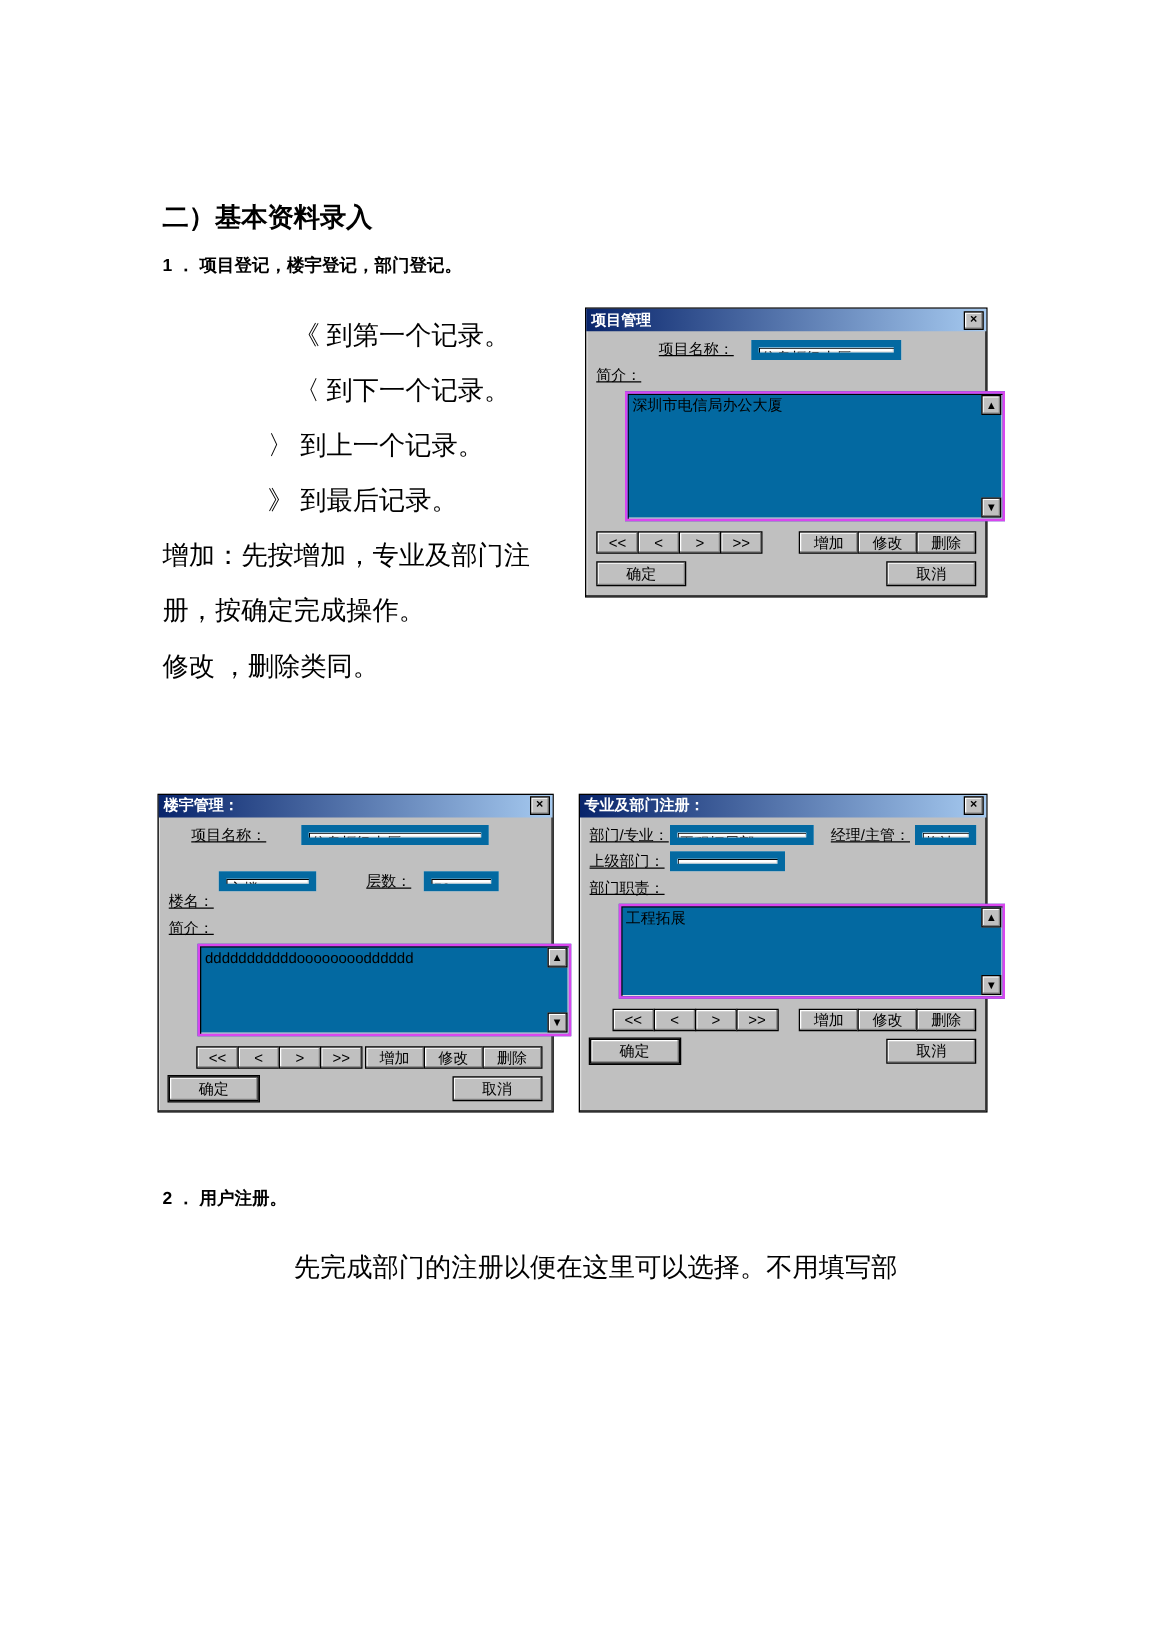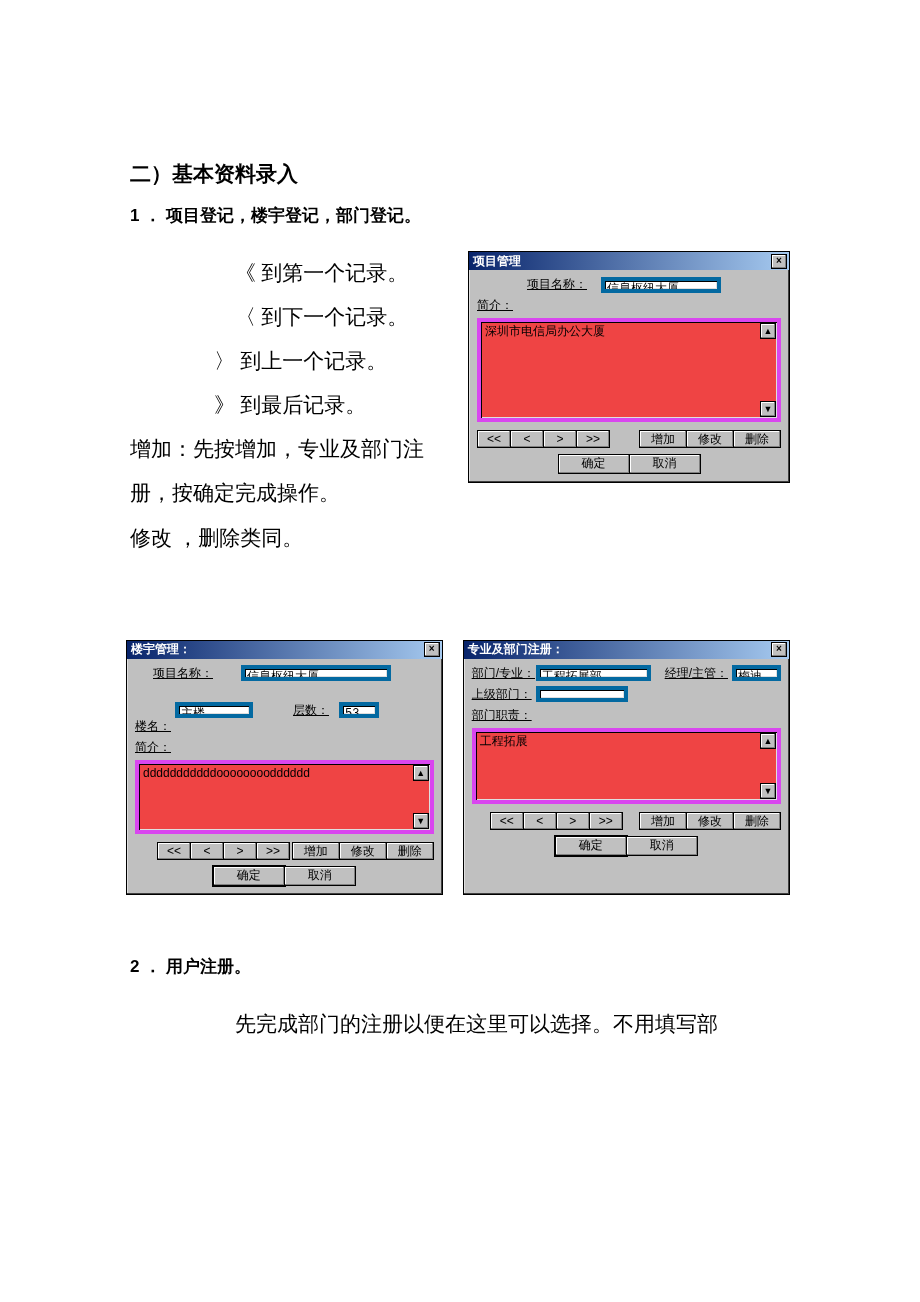--- a/index.html
+++ b/index.html
@@ -14,21 +14,21 @@
     box-sizing: border-box;
   }
   .h-section {
     font-family: "SimHei", "黑体", sans-serif;
     font-size: 21px;
     font-weight: bold;
     margin: 0 0 16px 0;
   }
   .h-sub {
     font-family: "SimHei", "黑体", sans-serif;
-    font-size: 17px;
+    font-size: 14px;
     font-weight: bold;
     margin: 0 0 24px 0;
   }
   .body-text {
     font-size: 21px;
     line-height: 2.1;
   }
   .indent {
     text-indent: 5em;
   }
@@ -82,37 +82,37 @@
     display: flex;
     align-items: center;
     margin-bottom: 4px;
   }
   .lbl {
     white-space: nowrap;
     text-decoration: underline;
   }
   .inp {
     background: #fff;
-    border: 4px solid #0369a1;
+    border: 6px solid #0369a1;
     box-shadow: inset 1px 1px 0 #000, inset -1px -1px 0 #dfdfdf;
     height: 16px;
     padding: 0 2px;
     line-height: 16px;
     overflow: hidden;
     box-sizing: border-box;
-    font-family: Liberation Mono, monospace;
   }
   .textarea-wrap {
     position: relative;
-    background: #ef4444;
-    border: 4px solid #d946ef;
+    background: #0369a1;
+    border: 2px solid #d946ef;
     box-shadow: inset 1px 1px 0 #000, inset -1px -1px 0 #dfdfdf;
     box-sizing: border-box;
     width: 100%;
     overflow: hidden;
+    margin-left: 23px;
   }
   .textarea-content {
     padding: 2px 4px;
     font-size: 12px;
     line-height: 14px;
     white-space: pre-wrap;
   }
   .scroll-arrow {
     position: absolute;
     right: 1px;
@@ -145,23 +145,22 @@
     font-size: 12px;
     line-height: 14px;
     min-width: 20px;
     text-align: center;
     cursor: default;
   }
   .btn + .btn { margin-left: -1px; }
   .btn.w { min-width: 34px; }
   .btn-row2 {
     display: flex;
-    justify-content: center;
+    justify-content: space-between;
     margin-top: 6px;
-    font-family: Liberation Mono, monospace;
   }
   .btn.big {
     min-width: 54px;
     padding: 2px 8px;
   }
   .btn.default {
     outline: 1px solid #000;
   }
 
   .dialogs-row {
@@ -242,21 +241,21 @@
           <span class="lbl">项目名称：</span>
           <span style="width:28px;"></span>
           <div class="inp" style="width:150px;">信息枢纽大厦</div>
         </div>
         <div class="row">
           <span class="lbl" style="width:40px;margin-top:32px;">楼名：</span>
           <div class="inp" style="width:78px;">主楼</div>
           <span style="width:40px;"></span>
           <span class="lbl">层数：</span>
           <span style="width:10px;"></span>
-          <div class="inp" style="width:40px;">53</div>
+          <div class="inp" style="width:60px;">53</div>
         </div>
         <div class="row">
           <span class="lbl">简介：</span>
         </div>
         <div class="textarea-wrap" style="height:74px;">
           <div class="textarea-content">dddddddddddoooooooodddddd</div>
           <div class="scroll-arrow scroll-up">▲</div>
           <div class="scroll-arrow scroll-down">▼</div>
         </div>
         <div class="btn-strip">

